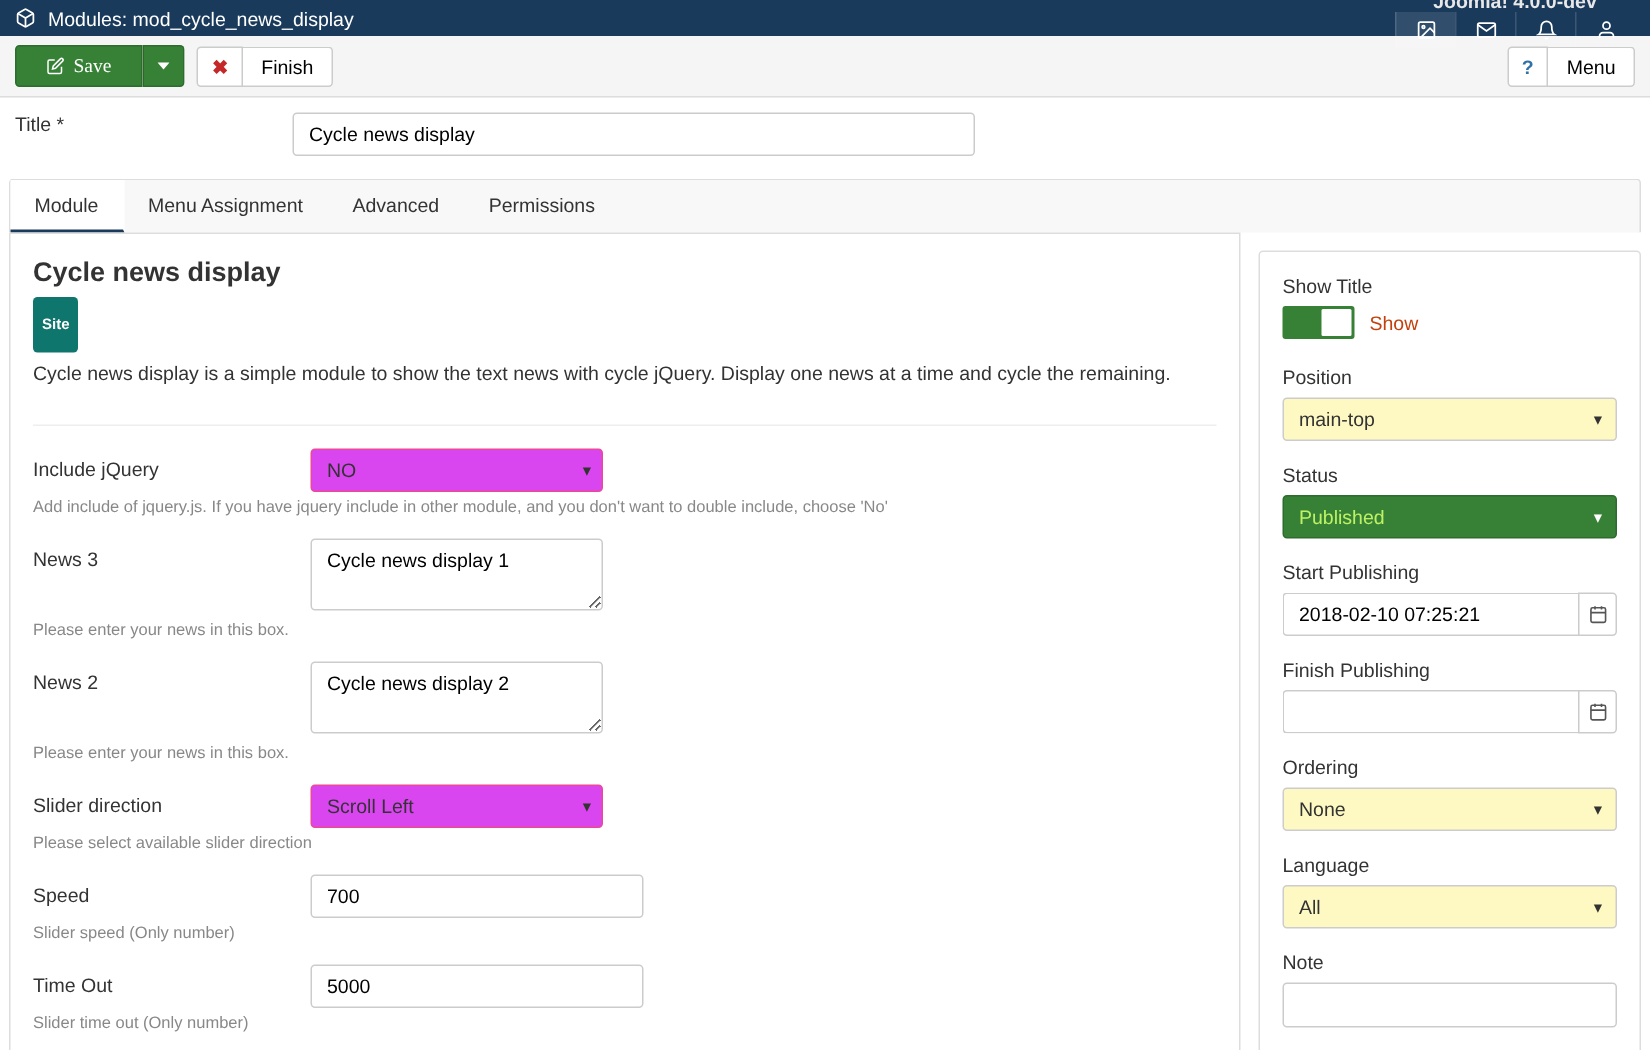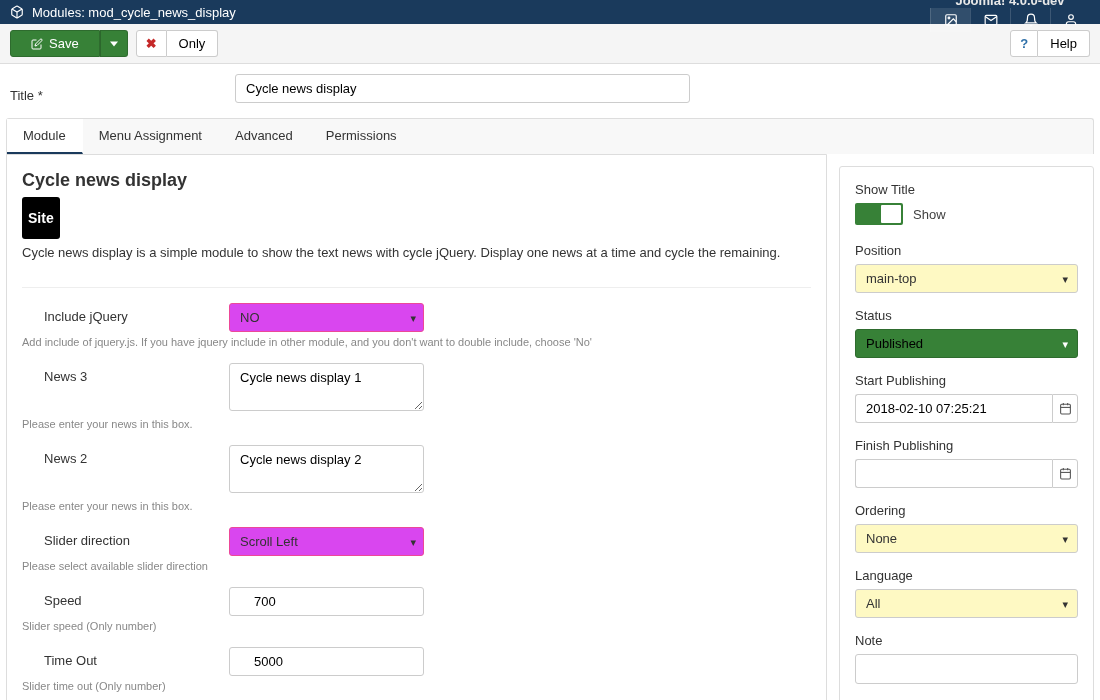--- a/index.html
+++ b/index.html
@@ -9,67 +9,67 @@
 .top-bar-left .cube-icon { margin-right: 8px; }
 .top-bar-right { display: flex; align-items: center; flex-direction: column; }
 .top-bar-version { padding: 0 10px; font-weight: bold; color: #e8e8e8; }
 .top-bar-icons { display: flex; }
 .top-bar-icon { width: 40px; height: 24px; display: flex; align-items: center; justify-content: center; border-left: 1px solid rgba(255,255,255,0.15); color: #fff; cursor: pointer; }
 .top-bar-icon:first-child { background: rgba(255,255,255,0.1); }
 
 .toolbar { background: #f5f5f5; border-bottom: 1px solid #ddd; padding: 6px 10px; display: flex; align-items: center; }
 .btn-group { display: inline-flex; }
 .btn { display: inline-flex; align-items: center; padding: 5px 12px; border: 1px solid #ccc; background: #fff; font-size: 13px; cursor: pointer; border-radius: 3px; }
-.btn-save { background: #378137; color: #fff; border-color: #2e6b2e; border-radius: 3px 0 0 3px; padding: 5px 20px; }
+.btn-save { background: #378137; color: #fff; border-color: #2e6b2e; border-radius: 3px 0 0 3px; padding: 5px 20px; font-family: Liberation Serif, serif; }
 .btn-save-caret { background: #378137; color: #fff; border-color: #2e6b2e; border-left: 1px solid rgba(0,0,0,0.2); border-radius: 0 3px 3px 0; padding: 5px 9px; }
 .btn-close-x { margin-left: 8px; padding: 5px 9px; color: #c52828; font-weight: bold; border-radius: 3px 0 0 3px; }
 .btn-close { border-left: none; border-radius: 0 3px 3px 0; }
 .toolbar-right { margin-left: auto; display: flex; }
 .btn-help-q { padding: 5px 9px; color: #3071a9; border-radius: 3px 0 0 3px; font-weight: bold; }
 .btn-help { border-left: none; border-radius: 0 3px 3px 0; }
 
-.title-row { padding: 10px 10px 15px 10px; display: flex; align-items: flex-end; gap: 40px; }
+.title-row { padding: 10px 10px 15px 10px; display: flex; align-items: flex-start; }
 .title-label { width: 185px; font-size: 13px; }
 .title-input { width: 455px; padding: 6px 10px; border: 1px solid #ccc; border-radius: 3px; font-size: 13px; }
 
 .tabs-wrap { padding: 0 6px; }
 .tabs { display: flex; border: 1px solid #ddd; border-bottom: none; background: #f8f8f8; border-radius: 3px 3px 0 0; }
 .tab { padding: 9px 16px; font-size: 13px; cursor: pointer; color: #333; border-right: 1px solid transparent; }
 .tab.active { background: #fff; border-bottom: 2px solid #1a3a5c; font-weight: normal; }
 
 .content { display: flex; padding: 0 6px; gap: 12px; }
 .main-col { flex: 1; border: 1px solid #ddd; border-top: 1px solid #ddd; padding: 15px 15px 20px 15px; border-radius: 0 0 3px 3px; }
 .side-col { width: 255px; border: 1px solid #ddd; padding: 15px; margin-top: 12px; border-radius: 3px; }
 
 h2.module-title { font-size: 18px; font-weight: bold; margin-bottom: 6px; }
-.badge-site { display: inline-block; background: #000000; color: #fff; font-size: 14px; padding: 13px 6px; border-radius: 3px; font-weight: bold; }
+.badge-site { display: inline-block; background: #0f766e; color: #fff; font-size: 10px; padding: 13px 6px; border-radius: 3px; font-weight: bold; }
 .module-desc { font-size: 13px; margin: 6px 0 27px 0; }
 hr.sep { border: none; border-top: 1px solid #eee; margin: 0 0 15px 0; }
 
-.field-row { display: flex; margin-bottom: 4px; align-items: flex-start; margin-left: 22px; }
+.field-row { display: flex; margin-bottom: 4px; align-items: flex-start; }
 .field-label { width: 185px; padding-top: 6px; font-size: 13px; }
 .field-control { flex: 1; }
 .field-hint { font-size: 11px; color: #888; margin-bottom: 15px; margin-top: 0; }
 .select-wrap { position: relative; width: 195px; }
 .select-wrap select, .select-wrap .fake-select { width: 100%; padding: 6px 24px 6px 10px; border: 1px solid #ec4899; border-radius: 3px; font-size: 13px; background: #d946ef; appearance: none; cursor: pointer; }
 .select-wrap.green select, .select-wrap.green .fake-select { border-color: #378137; }
 .select-caret { position: absolute; right: 8px; top: 50%; transform: translateY(-50%); pointer-events: none; font-size: 11px; }
 textarea { width: 195px; height: 48px; padding: 6px 10px; border: 1px solid #ccc; border-radius: 3px; font-size: 13px; font-family: inherit; resize: both; }
-input.text-input { width: 195px; padding: 6px 24px; border: 1px solid #ccc; border-radius: 3px; font-size: 13px; }
+input.text-input { width: 222px; padding: 6px 10px; border: 1px solid #ccc; border-radius: 3px; font-size: 13px; }
 
 .side-label { font-size: 13px; margin-bottom: 6px; display: block; }
 .side-group { margin-bottom: 15px; }
 .toggle { display: inline-flex; align-items: center; }
 .toggle-switch { width: 48px; height: 22px; background: #378137; border-radius: 2px; position: relative; cursor: pointer; }
 .toggle-knob { position: absolute; top: 2px; right: 2px; width: 20px; height: 18px; background: #fff; border-radius: 1px; }
-.toggle-text { margin-left: 10px; color: #404040; font-size: 13px; }
+.toggle-text { margin-left: 10px; color: #c2410c; font-size: 13px; }
 .side-select { width: 100%; padding: 6px 24px 6px 10px; border: 1px solid #ccc; border-radius: 3px; font-size: 13px; background: #fef9c3; appearance: none; cursor: pointer; }
 .side-select-wrap { position: relative; }
 .side-select-wrap .select-caret { right: 10px; }
-.status-select { background: #378137; color: #000000; border-color: #2e6b2e; }
+.status-select { background: #378137; color: #bef264; border-color: #2e6b2e; }
 .date-row { display: flex; }
 .date-input { flex: 1; padding: 6px 10px; border: 1px solid #ccc; border-right: none; border-radius: 3px 0 0 3px; font-size: 13px; }
 .date-btn { width: 30px; border: 1px solid #ccc; background: #fff; border-radius: 0 3px 3px 0; display: flex; align-items: center; justify-content: center; cursor: pointer; }
 .note-input { width: 100%; padding: 6px 10px; border: 1px solid #ccc; border-radius: 3px; font-size: 13px; height: 30px; }
 
 svg { display: block; }
 </style>
 </head>
 <body>
 
@@ -125,28 +125,28 @@
     </button>
     <button class="btn btn-save-caret">
       <svg width="8" height="8" viewBox="0 0 10 6" fill="#fff">
           <path d="M0 0l5 6 5-6z"></path>
         </svg>
     </button>
   </div>
   <div class="btn-group">
     <button class="btn btn-close-x">✖</button>
     <button class="btn btn-close">
-      <span>Only</span>
+      <span>Finish</span>
     </button>
   </div>
   <div class="toolbar-right">
     <div class="btn-group">
       <button class="btn btn-help-q">?</button>
       <button class="btn btn-help">
-        <span>Help</span>
+        <span>Menu</span>
       </button>
     </div>
   </div>
 </div>
 
 <div class="title-row">
   <label class="title-label">Title *</label>
   <input class="title-input" value="Cycle news display" style="">
 </div>
 

